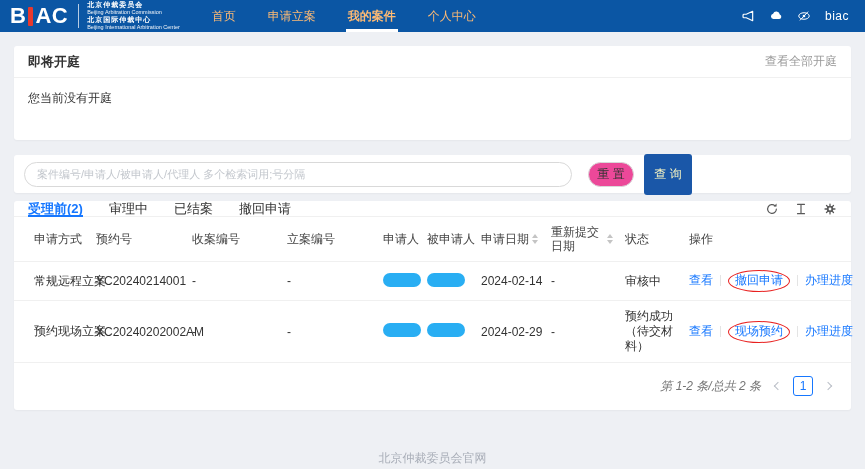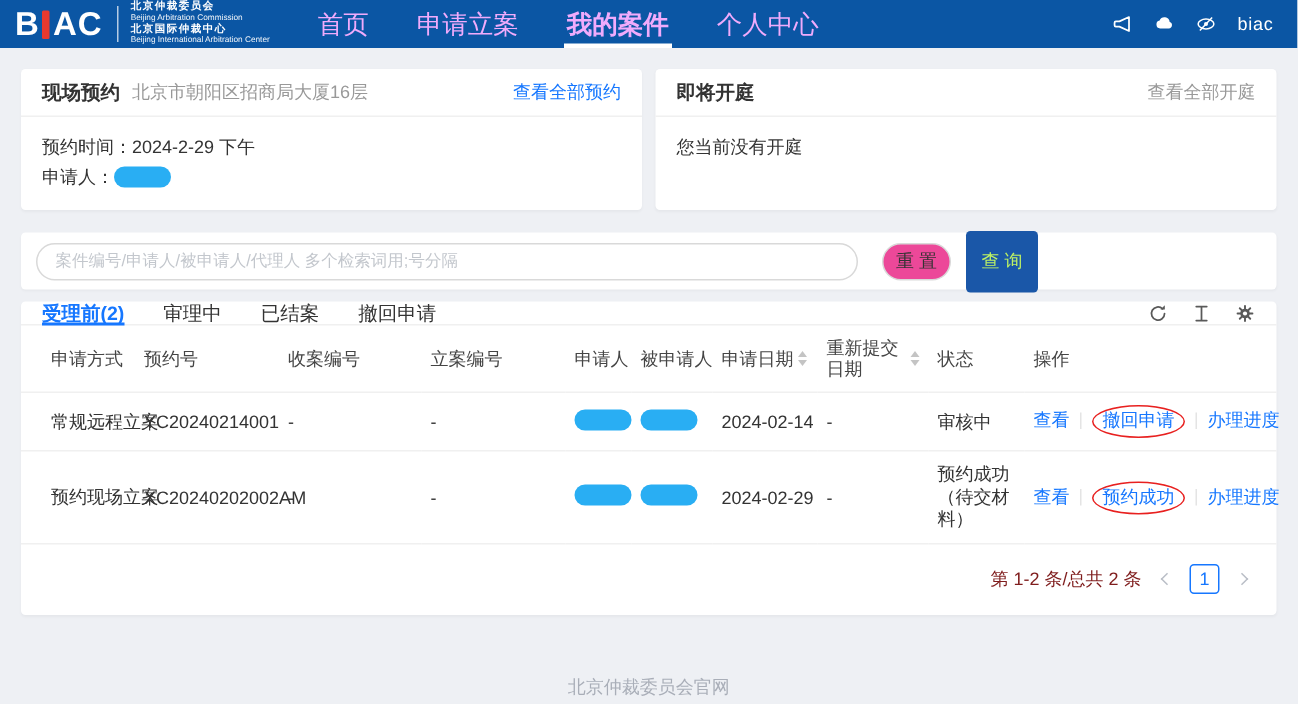--- a/index.html
+++ b/index.html
@@ -10,21 +10,21 @@
   
   .topbar { height:32px; background:#0b56a4; display:flex; align-items:stretch; color:#fff; }
   .logo-wrap { display:flex; align-items:center; padding-left:10px; }
   .logo-text { font-size:22px; font-weight:800; letter-spacing:0.5px; display:flex; align-items:center; line-height:1; }
   .logo-i { display:inline-block; width:5px; height:19px; background:#e8392e; margin:0 2px; border-radius:1px; }
   .logo-divider { width:1px; height:24px; background:rgba(255,255,255,0.7); margin:0 8px 0 10px; }
   .org-block { display:flex; flex-direction:column; justify-content:center; line-height:1; }
   .org-zh { font-size:7px; font-weight:700; letter-spacing:1px; line-height:8px; }
   .org-en { font-size:5.5px; line-height:6px; margin-bottom:1px; color:rgba(255,255,255,0.95); }
   .main-nav { display:flex; margin-left:30px; align-items:stretch; }
-  .nav-item { font-size:17px; color:#f0abfc; padding:0 2px; margin-right:28px; display:flex; align-items:center; cursor:pointer; border-bottom:3px solid transparent; border-top:3px solid transparent; }
+  .nav-item { font-size:12px; color:#fdba74; padding:0 2px; margin-right:28px; display:flex; align-items:center; cursor:pointer; border-bottom:3px solid transparent; border-top:3px solid transparent; }
   .nav-item.active { border-bottom-color:#fff; font-weight:700; }
   .topbar-right { margin-left:auto; display:flex; align-items:center; gap:14px; padding-right:16px; }
   .tb-icon { width:14px; height:14px; display:inline-flex; cursor:pointer; }
   .username { font-size:12px; letter-spacing:0.5px; cursor:pointer; }
 
   
   .cards-row { display:flex; gap:9px; margin:14px 14px 0; }
   .card { background:#fff; border-radius:3px; box-shadow:0 1px 2px rgba(0,0,0,0.04); }
   .half-card { flex:1; height:94px; }
   .card-head { height:32px; display:flex; align-items:center; padding:0 14px; border-bottom:1px solid #f0f0f0; }
@@ -34,21 +34,21 @@
   .card-link.gray { color:#999; }
   .card-body { padding:10px 14px 0; }
   .body-line { font-size:12px; color:#333; line-height:20px; display:flex; align-items:center; }
   .pill { display:inline-block; width:38px; height:14px; background:#29aef3; border-radius:7px; }
 
   
   .search-card { margin:15px 14px 0; height:38px; display:flex; align-items:center; padding:0 10px; }
   .search-input { width:548px; height:25px; border:1px solid #d9d9d9; border-radius:13px; padding:0 12px; font-size:11px; color:#333; outline:none; font-family:inherit; }
   .search-input::placeholder { color:#c3c7cd; }
   .btn-reset { margin-left:16px; width:46px; height:25px; border:1px solid #d9d9d9; background:#ec4899; border-radius:13px; font-size:12px; color:#333; cursor:pointer; font-family:Liberation Sans, sans-serif; }
-  .btn-query { margin-left:10px; width:48px; height:41px; border:none; background:#1a57a8; border-radius:3px; font-size:12px; color:#bef264; cursor:pointer; font-family:inherit; }
+  .btn-query { margin-left:10px; width:48px; height:41px; border:none; background:#1a57a8; border-radius:3px; font-size:12px; color:#fef9c3; cursor:pointer; font-family:inherit; }
 
   
   .main-card { margin:8px 14px 0; padding-bottom:2px; }
   .tabs-bar { height:16px; display:flex; align-items:stretch; padding:0 14px; border-bottom:1px solid #f0f0f0; }
   .tab { font-size:13px; color:#333; margin-right:26px; display:flex; align-items:center; cursor:pointer; position:relative; }
   .tab.active { color:#1677ff; font-weight:700; }
   .tab.active::after { content:""; position:absolute; left:0; right:0; bottom:-1px; height:2px; background:#1677ff; }
   .table-tools { margin-left:auto; display:flex; align-items:center; gap:15px; }
   .tool-icon { width:14px; height:14px; display:inline-flex; cursor:pointer; }
 
@@ -62,21 +62,21 @@
   .sorter { display:inline-flex; flex-direction:column; align-items:center; gap:2px; cursor:pointer; }
   .caret-up { width:0; height:0; border-left:3.5px solid transparent; border-right:3.5px solid transparent; border-bottom:4px solid #c4c4c4; }
   .caret-down { width:0; height:0; border-left:3.5px solid transparent; border-right:3.5px solid transparent; border-top:4px solid #c4c4c4; }
   .status-cell { line-height:15px; }
   .ops { white-space:nowrap; }
   .op-link { color:#1677ff; text-decoration:none; cursor:pointer; font-size:12px; }
   .op-div { display:inline-block; width:1px; height:11px; background:#e4e4e4; margin:0 7px; vertical-align:middle; }
   .red-circle { display:inline-block; border:1.5px solid #e8201f; border-radius:50%; padding:1px 6px 2px; }
 
   .pagination { display:flex; justify-content:flex-end; align-items:center; padding:13px 14px 12px; gap:8px; }
-  .pg-summary { font-size:12px; color:#7f1d1d; }
+  .pg-summary { font-size:12px; color:#737373;font-style:italic; }
   .pg-arrow { width:16px; height:16px; display:inline-flex; align-items:center; justify-content:center; cursor:pointer; }
   .chev { width:6px; height:6px; border-left:1.5px solid #b9bec6; border-bottom:1.5px solid #b9bec6; }
   .chev.left { transform:rotate(45deg); margin-left:2px; }
   .chev.right { transform:rotate(-135deg); margin-right:2px; }
   .pg-page { min-width:20px; height:20px; border:1px solid #1677ff; border-radius:3px; color:#1677ff; font-size:12px; display:inline-flex; align-items:center; justify-content:center; cursor:pointer; background:#fff; }
 
   
   .footer { margin-top:39px; text-align:center; }
   .footer-line { font-size:12px; color:#a9aeb8; line-height:19px; }
 </style>
@@ -123,37 +123,20 @@
             <circle cx="12" cy="12" r="2.3" fill="#fff"></circle>
             <line x1="5" y1="19.5" x2="19" y2="4.5" stroke="#fff" stroke-width="1.7"></line>
           </svg>
       </span>
       <span class="username">biac</span>
     </div>
   </header>
 
   <div class="cards-row">
 
-    <section class="card half-card">
-      <div class="card-head">
-        <span class="card-title">现场预约</span>
-        <span class="card-sub">北京市朝阳区招商局大厦16层</span>
-        <a class="card-link">查看全部预约</a>
-      </div>
-      <div class="card-body">
-        <div class="body-line">
-          <span>预约时间：</span>
-          <span>2024-2-29 下午</span>
-        </div>
-        <div class="body-line">
-          <span>申请人：</span>
-          <span class="pill"></span>
-        </div>
-      </div>
-    </section>
 
     <section class="card half-card">
       <div class="card-head">
         <span class="card-title">即将开庭</span>
         <a class="card-link gray">查看全部开庭</a>
       </div>
       <div class="card-body">
         <div class="body-line">您当前没有开庭</div>
       </div>
     </section>
@@ -262,21 +245,21 @@
           <td class="nowrap">预约现场立案</td>
           <td class="nowrap">XC20240202002AM</td>
           <td>-</td>
           <td>-</td>
           <td><span class="pill"></span></td>
           <td><span class="pill"></span></td>
           <td class="nowrap">2024-02-29</td>
           <td>-</td>
           <td class="status-cell">预约成功（待交材料）</td>
           <td class="ops">
-            <a class="op-link">查看</a><span class="op-div"></span><span class="red-circle"><a class="op-link">预约成功</a></span><span class="op-div"></span><a class="op-link">办理进度</a>
+            <a class="op-link">查看</a><span class="op-div"></span><span class="red-circle"><a class="op-link">现场预约</a></span><span class="op-div"></span><a class="op-link">办理进度</a>
           </td>
         </tr>
       </tbody>
     </table>
 
     <div class="pagination">
       <span class="pg-summary">第 1-2 条/总共 2 条</span>
       <span class="pg-arrow">
           <span class="chev left"></span>
         </span>

